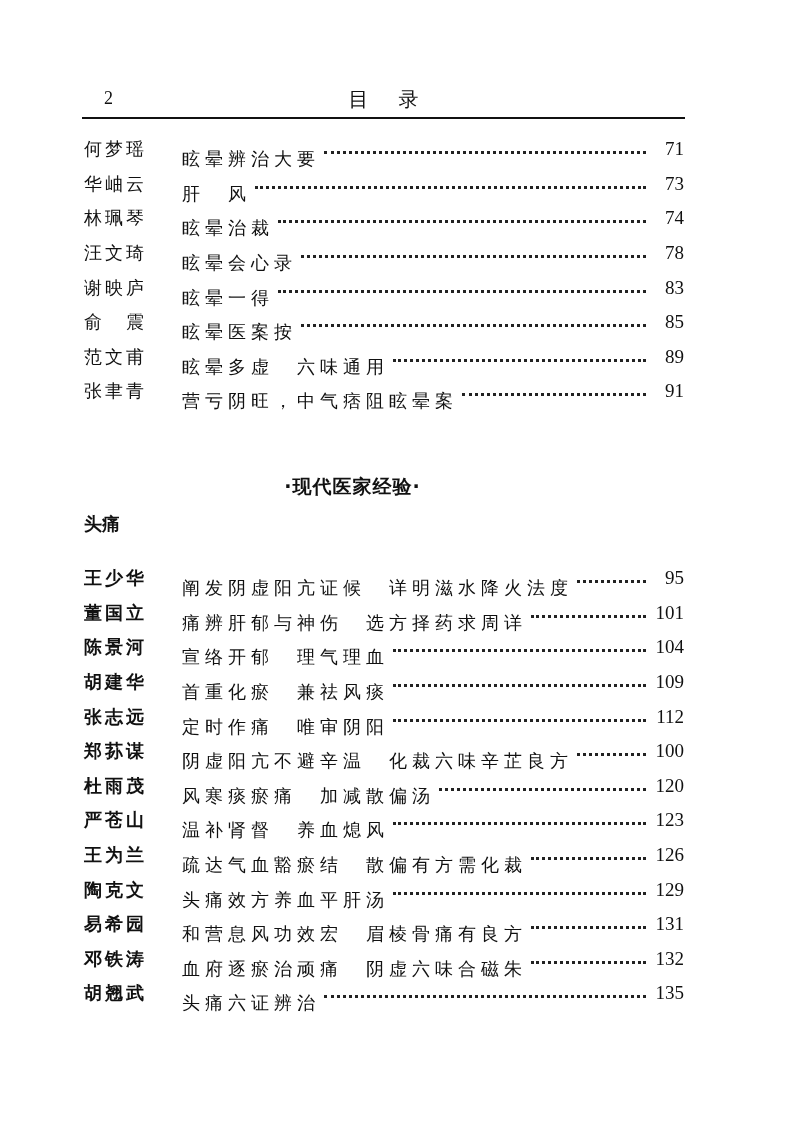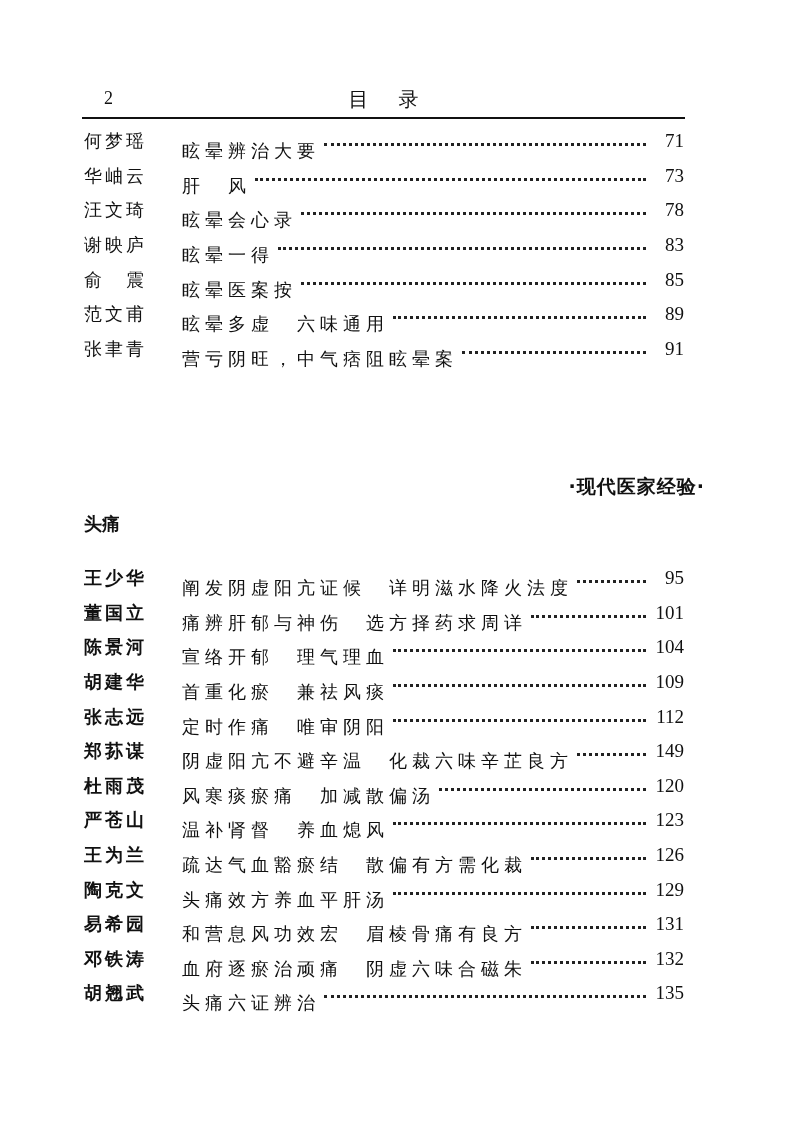--- a/index.html
+++ b/index.html
@@ -42,52 +42,58 @@
     }
     .leader::before {
       content: ""; position: absolute; left: 0; right: 0; top: 11px;
       border-top: 3px dotted #222;
     }
     .pg {
       flex: 0 0 auto; min-width: 34px; text-align: right;
       font-family: Liberation Serif, serif; font-size: 19px;
     }
     .section-heading {
-      position: absolute; left: 0; width: 705px; top: 474px; text-align: right;
+      position: absolute; left: 0; width: 705px; top: 474px; text-align: center;
       font-size: 19px; font-weight: bold; letter-spacing: 1px;
       font-family: "DejaVu Sans", sans-serif;
     }
     .subsection-heading {
       position: absolute; left: 84px; top: 512px; font-size: 18px; font-weight: bold;
       font-family: "DejaVu Sans", sans-serif;
     }
   </style>
 </head>
 <body>
 
 <div class="page-header">
   <span class="page-number">2</span>
   <span class="running-title">目录</span>
 </div>
 <div class="header-rule"></div>
 
-<div class="toc-block" style="top:124px;">
+<div class="toc-block" style="top:132px;">
   <div class="toc-row">
       <span class="author">何梦瑶</span>
       <span class="title">眩晕辨治大要</span>
       <span class="leader"></span>
       <span class="pg">71</span>
     </div>
   <div class="toc-row">
       <span class="author">华岫云</span>
       <span class="title">肝　风</span>
       <span class="leader"></span>
       <span class="pg">73</span>
     </div>
   <div class="toc-row">
+      <span class="author">林珮琴</span>
+      <span class="title">眩晕治裁</span>
+      <span class="leader"></span>
+      <span class="pg">74</span>
+    </div>
+  <div class="toc-row">
       <span class="author">汪文琦</span>
       <span class="title">眩晕会心录</span>
       <span class="leader"></span>
       <span class="pg">78</span>
     </div>
   <div class="toc-row">
       <span class="author">谢映庐</span>
       <span class="title">眩晕一得</span>
       <span class="leader"></span>
       <span class="pg">83</span>
@@ -143,21 +149,21 @@
   <div class="toc-row">
       <span class="author bold">张志远</span>
       <span class="title">定时作痛　唯审阴阳</span>
       <span class="leader"></span>
       <span class="pg">112</span>
     </div>
   <div class="toc-row">
       <span class="author bold">郑荪谋</span>
       <span class="title">阴虚阳亢不避辛温　化裁六味辛芷良方</span>
       <span class="leader"></span>
-      <span class="pg">149</span>
+      <span class="pg">100</span>
     </div>
   <div class="toc-row">
       <span class="author bold">杜雨茂</span>
       <span class="title">风寒痰瘀痛　加减散偏汤</span>
       <span class="leader"></span>
       <span class="pg">120</span>
     </div>
   <div class="toc-row">
       <span class="author bold">严苍山</span>
       <span class="title">温补肾督　养血熄风</span>

